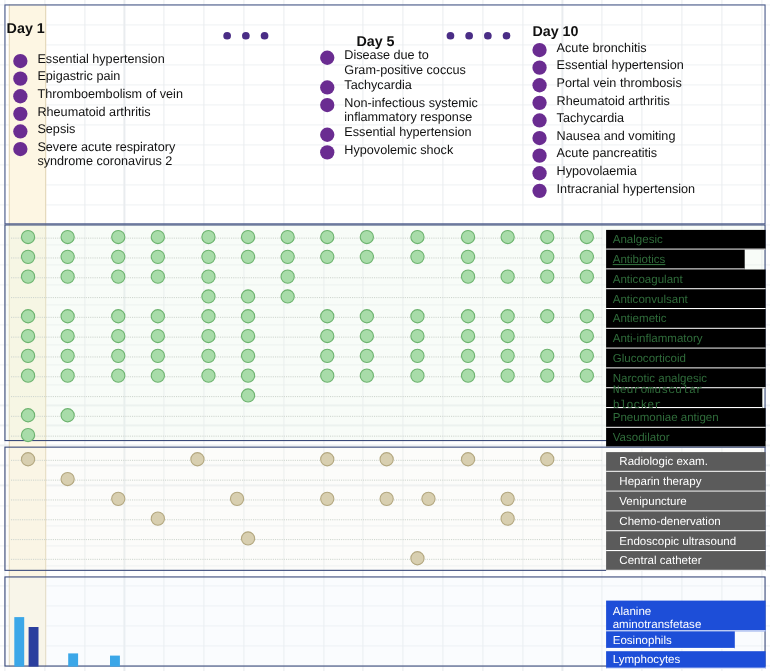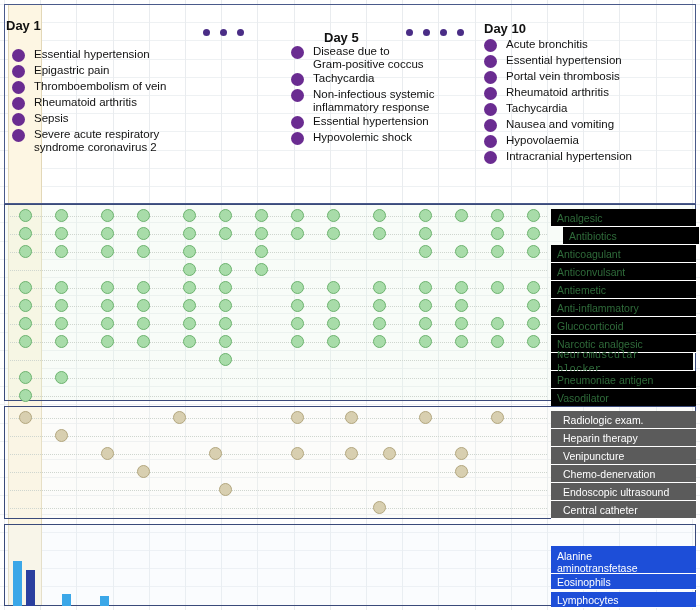--- a/index.html
+++ b/index.html
@@ -228,20 +228,24 @@
         <div class="dxdot"></div>
         <div class="dxlabel">Rheumatoid arthritis</div>
       </div>
       <div class="dxrow">
         <div class="dxdot"></div>
         <div class="dxlabel">Tachycardia</div>
       </div>
       <div class="dxrow">
         <div class="dxdot"></div>
         <div class="dxlabel">Nausea and vomiting</div>
+      </div>
+      <div class="dxrow">
+        <div class="dxdot"></div>
+        <div class="dxlabel">Acute pancreatitis</div>
       </div>
       <div class="dxrow">
         <div class="dxdot"></div>
         <div class="dxlabel">Hypovolaemia</div>
       </div>
       <div class="dxrow">
         <div class="dxdot"></div>
         <div class="dxlabel">Intracranial hypertension</div>
       </div>
     </div>
@@ -271,21 +275,21 @@
       <div class="evdot med" style="left: 137px; top: 227px;"></div>
       <div class="evdot med" style="left: 183px; top: 227px;"></div>
       <div class="evdot med" style="left: 219px; top: 227px;"></div>
       <div class="evdot med" style="left: 255px; top: 227px;"></div>
       <div class="evdot med" style="left: 291px; top: 227px;"></div>
       <div class="evdot med" style="left: 327px; top: 227px;"></div>
       <div class="evdot med" style="left: 373px; top: 227px;"></div>
       <div class="evdot med" style="left: 419px; top: 227px;"></div>
       <div class="evdot med" style="left: 491px; top: 227px;"></div>
       <div class="evdot med" style="left: 527px; top: 227px;"></div>
-      <div class="rlabel med" style="left: 563px; top: 227px; width: 136px; height: 18px;">Antibiotics</div>
+      <div class="rlabel med" style="left: 551px; top: 227px; width: 126px; height: 18px; text-decoration: underline;">Antibiotics</div>
       <div class="rowline" style="left: 10px; top: 252px; width: 537px;"></div>
       <div class="evdot med" style="left: 19px; top: 245px;"></div>
       <div class="evdot med" style="left: 55px; top: 245px;"></div>
       <div class="evdot med" style="left: 101px; top: 245px;"></div>
       <div class="evdot med" style="left: 137px; top: 245px;"></div>
       <div class="evdot med" style="left: 183px; top: 245px;"></div>
       <div class="evdot med" style="left: 255px; top: 245px;"></div>
       <div class="evdot med" style="left: 419px; top: 245px;"></div>
       <div class="evdot med" style="left: 455px; top: 245px;"></div>
       <div class="evdot med" style="left: 491px; top: 245px;"></div>
@@ -401,16 +405,16 @@
     </div>
 
   <div class="panel labs" id="labs-panel" style="left: 4px; top: 524px; width: 692px; height: 82px;"></div>
   <div id="labs-layer">
       <div class="labbar" style="left: 13px; width: 9px; height: 45px; background: rgb(59, 167, 232); bottom: 4px; position: absolute;"></div>
       <div class="labbar" style="left: 26px; width: 9px; height: 36px; background: rgb(43, 63, 158); bottom: 4px; position: absolute;"></div>
       <div class="labbar" style="left: 62px; width: 9px; height: 12px; background: rgb(59, 167, 232); bottom: 4px; position: absolute;"></div>
       <div class="labbar" style="left: 100px; width: 9px; height: 10px; background: rgb(59, 167, 232); bottom: 4px; position: absolute;"></div>
       <div class="rlabel lab two" style="left: 551px; top: 546px; width: 145px; height: 28px;">Alanine
 aminotransfetase</div>
-      <div class="rlabel lab" style="left: 551px; top: 574px; width: 145px; height: 16px;">Eosinophils</div>
+      <div class="rlabel lab" style="left: 551px; top: 574px; width: 117px; height: 16px;">Eosinophils</div>
       <div class="rlabel lab" style="left: 551px; top: 592px; width: 145px; height: 16px;">Lymphocytes</div>
     </div>
 </div>
 
 </body></html>

